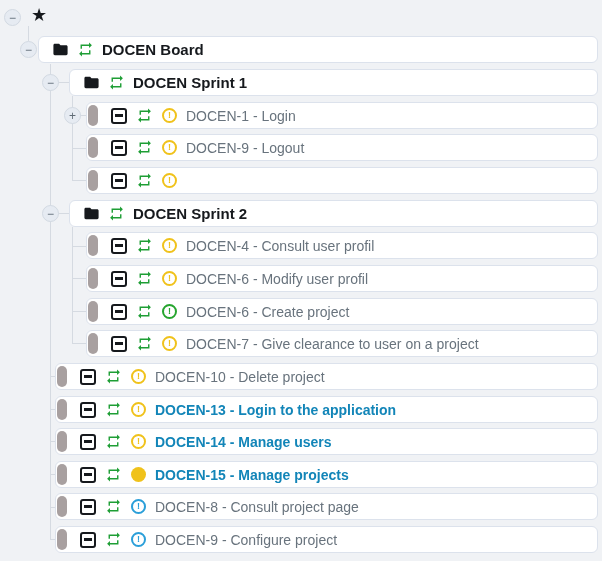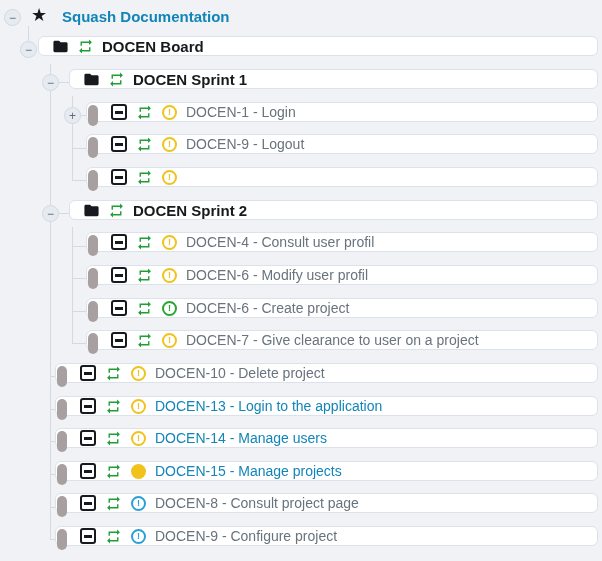--- a/index.html
+++ b/index.html
@@ -26,21 +26,21 @@
   }
   .line{position:absolute;background:var(--line);}
   .toggle{
     position:absolute;width:17px;height:17px;border-radius:50%;
     background:var(--toggle-bg);border:1px solid var(--toggle-border);
     color:var(--toggle-fg);box-sizing:border-box;
     display:flex;align-items:center;justify-content:center;
     font-size:12px;line-height:1;z-index:3;cursor:pointer;
   }
   .card{
-    position:absolute;height:20px;right:4px;box-sizing:border-box;
+    position:absolute;height:27px;right:4px;box-sizing:border-box;
     background:#fff;border:1px solid var(--card-border);border-radius:6px;
     display:flex;align-items:center;z-index:2;
   }
   .card.folder{padding-left:13px;gap:8px;}
   .card.item{padding-left:24px;gap:9px;}
   .pill{
     position:absolute;left:1px;top:2px;width:10px;height:21px;
     border-radius:5px;background:var(--pill);
   }
   .sqminus{
@@ -59,21 +59,21 @@
   }
   .status::after{content:"!";}
   .st-yellow{--c:var(--warn-yellow);}
   .st-green{--c:var(--warn-green);}
   .st-blue{--c:var(--warn-blue);}
   .st-dot{--c:var(--warn-yellow);background:var(--warn-yellow);border:none;}
   .st-dot::after{content:"";}
   .lbl{white-space:nowrap;}
   .t-dark{color:var(--dark);font-weight:700;font-size:15px;}
   .t-gray{color:var(--gray);font-weight:400;font-size:14px;}
-  .t-blue{color:var(--blue);font-weight:400;font-size:14px;}
+  .t-blue{color:var(--blue);font-weight:700;font-size:14px;}
   .root-row{position:absolute;left:0;top:0;width:602px;height:28px;}
   .root-label{
     position:absolute;left:62px;top:8px;
     color:var(--blue);font-weight:700;font-size:15px;white-space:nowrap;cursor:pointer;
   }
   .star{position:absolute;left:31px;top:5px;font-size:18px;color:var(--dark);line-height:1.2;}
 </style>
 </head>
 <body>
 
@@ -104,21 +104,20 @@
 <div class="line" style="left:73px;top:148px;width:13px;height:1px"></div>
 <div class="line" style="left:73px;top:180px;width:13px;height:1px"></div>
 <div class="line" style="left:73px;top:246px;width:13px;height:1px"></div>
 <div class="line" style="left:73px;top:278px;width:13px;height:1px"></div>
 <div class="line" style="left:73px;top:311px;width:13px;height:1px"></div>
 <div class="line" style="left:73px;top:343px;width:13px;height:1px"></div>
 
 <div class="root-row">
   <div class="toggle" style="left:4px;top:9px">−</div>
   <span class="star">★</span>
-  <span class="root-label">Squash Documentation</span>
 </div>
 
 <div class="toggle" style="left:20px;top:41px">−</div>
 <div class="toggle" style="left:42px;top:74px">−</div>
 <div class="toggle" style="left:42px;top:205px">−</div>
 <div class="toggle" style="left:64px;top:107px">+</div>
 
 <div class="card folder" style="left:38px;top:36px">
   <svg class="icon-svg" width="17" height="17" fill="#16191d">
       <use href="#sym-folder"></use>

